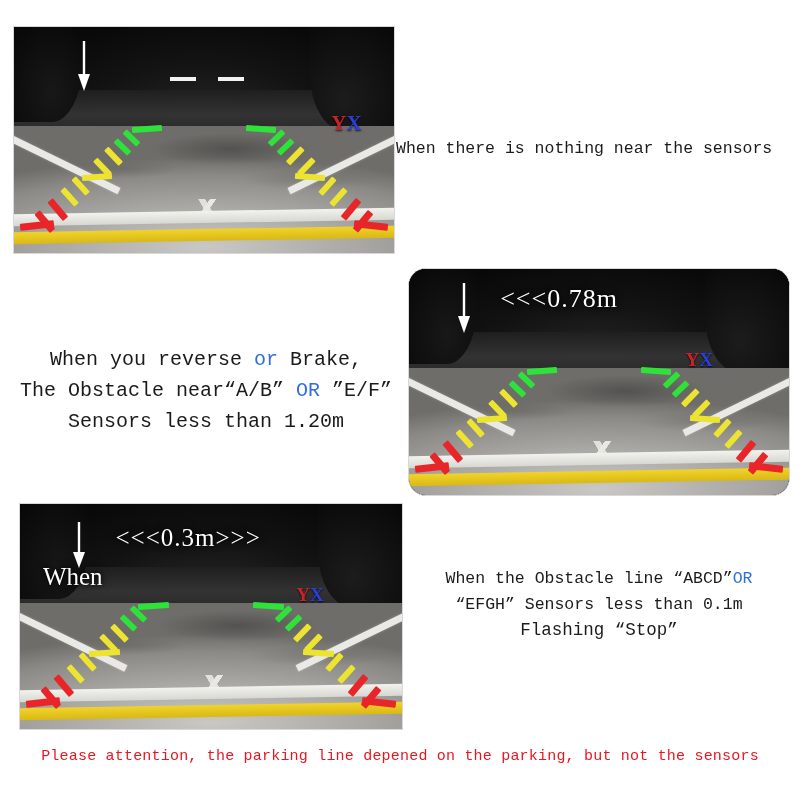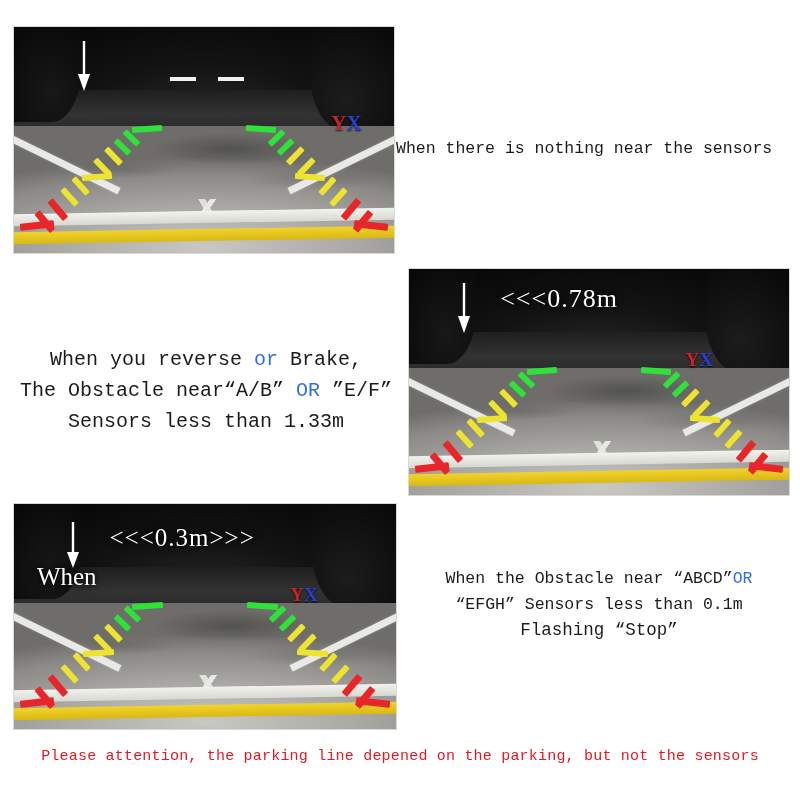--- a/index.html
+++ b/index.html
@@ -226,24 +226,24 @@
         <span class="y">Y</span><span class="x">X</span>
       </div>
     </div>
   </div>
 
   <div class="caption cap1">When there is nothing near the sensors</div>
 
   <div class="caption cap2">
     <span class="ln"><span>When you reverse </span><span class="hl">or</span><span> Brake,</span></span>
     <span class="ln"><span>The Obstacle near“A/B” </span><span class="hl">OR</span><span> ”E/F”</span></span>
-    <span class="ln">Sensors less than 1.33m</span>
-  </div>
-
-  <div class="photo" style="left:408px;top:268px;width:382px;height:228px;">
+    <span class="ln">Sensors less than 1.20m</span>
+  </div>
+
+  <div class="photo" style="left:408px;top:268px;width:382px;height:228px;border-radius:18px;">
     <div class="scene">
       <div class="ceiling"></div>
       <div class="backwall"></div>
       <div class="carL">
           <div class="wheelL"></div>
         </div>
       <div class="carR"></div>
       <div class="floor"></div>
       <div class="baylineL"></div>
       <div class="baylineR"></div>
@@ -282,21 +282,21 @@
       </svg>
 
       <div class="dist-label" style="left:24%;top:6.5%;font-size:26px;">&lt;&lt;&lt;0.78m</div>
 
       <div class="yxlogo" style="right:20%;top:36%;font-size:19px;">
         <span class="y">Y</span><span class="x">X</span>
       </div>
     </div>
   </div>
 
-  <div class="photo" style="left:13px;top:503px;width:384px;height:227px;padding-left:20px;">
+  <div class="photo" style="left:19px;top:503px;width:384px;height:227px;padding-left:20px;">
     <div class="scene">
       <div class="ceiling"></div>
       <div class="backwall"></div>
       <div class="carL">
           <div class="wheelL"></div>
         </div>
       <div class="carR"></div>
       <div class="floor"></div>
       <div class="baylineL"></div>
       <div class="baylineR"></div>
@@ -338,20 +338,20 @@
 
       <div class="stop-label" style="left:6%;top:26%;font-size:25px;">When</div>
 
       <div class="yxlogo" style="right:20.5%;top:36%;font-size:19px;">
         <span class="y">Y</span><span class="x">X</span>
       </div>
     </div>
   </div>
 
   <div class="caption cap3">
-    <span class="ln"><span>When the Obstacle near “ABCD”</span><span class="hl">OR</span></span>
+    <span class="ln"><span>When the Obstacle line “ABCD”</span><span class="hl">OR</span></span>
     <span class="ln">“EFGH” Sensors less than 0.1m</span>
     <span class="ln" style="font-size:17.5px;">Flashing “Stop”</span>
   </div>
 
   <div class="footnote">Please attention, the parking line depened on the parking, but not the sensors</div>
 
 </div>
 
 </body></html>

